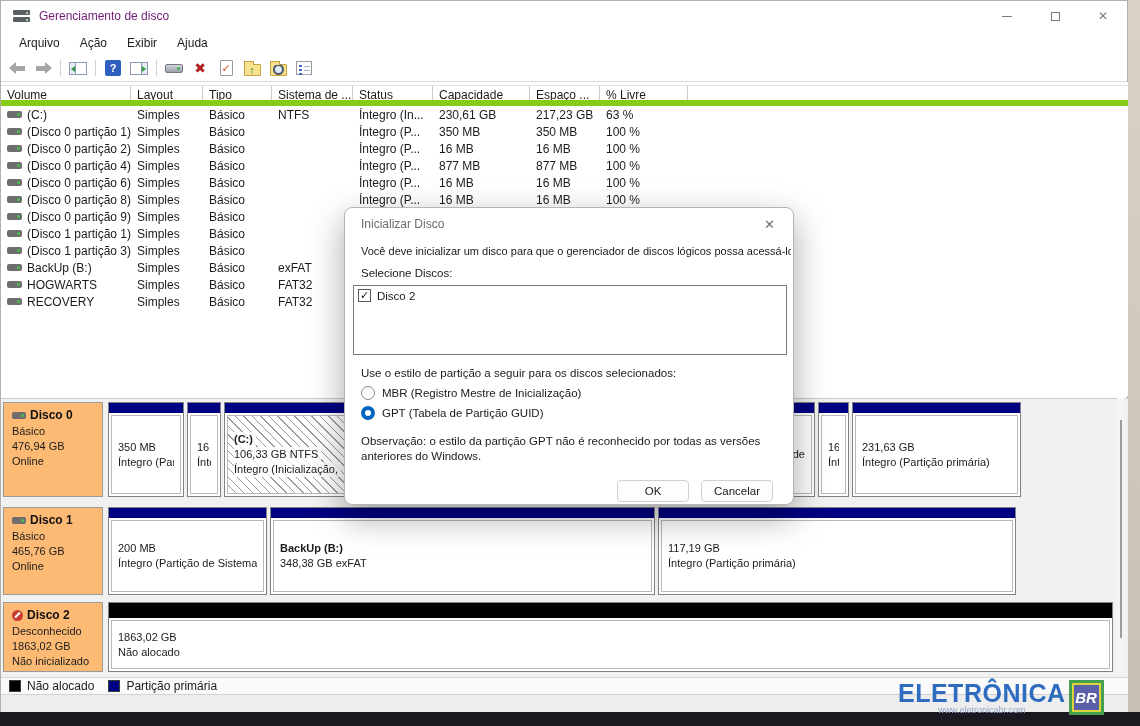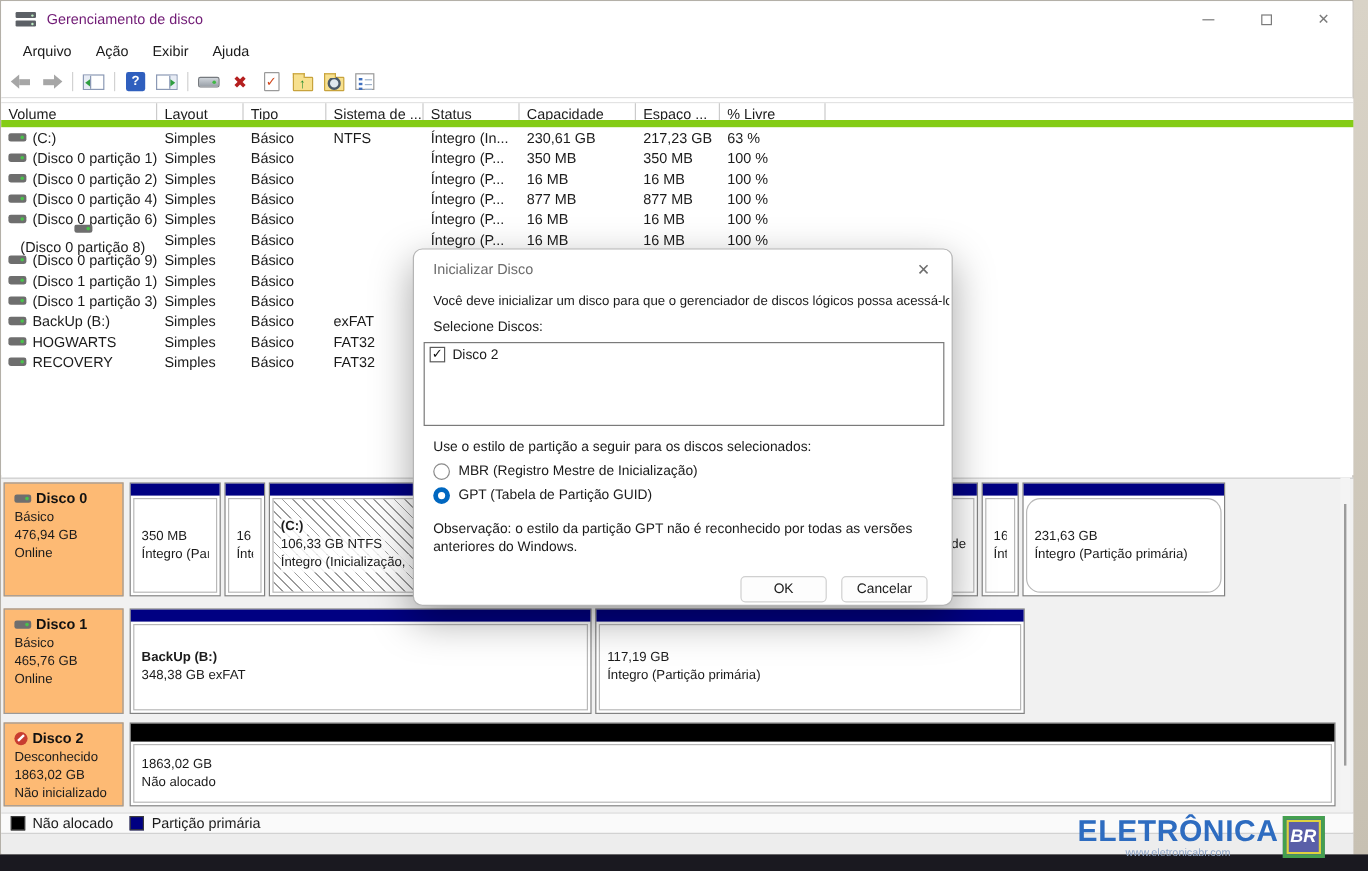--- a/index.html
+++ b/index.html
@@ -268,21 +268,21 @@
             </div>
             <div class="td" style="width: 72px;">Simples</div>
             <div class="td" style="width: 69px;">Básico</div>
             <div class="td" style="width: 81px;"></div>
             <div class="td" style="width: 80px;">Íntegro (P...</div>
             <div class="td" style="width: 97px;">16 MB</div>
             <div class="td" style="width: 70px;">16 MB</div>
             <div class="td" style="width: 88px;">100 %</div>
           </div>
           <div class="trow">
-            <div class="td" style="width: 130px; flex-direction: column;">
+            <div class="td" style="width: 130px;">
               <span class="vol-ico"></span>
               <span>(Disco 0 partição 8)</span>
             </div>
             <div class="td" style="width: 72px;">Simples</div>
             <div class="td" style="width: 69px;">Básico</div>
             <div class="td" style="width: 81px;"></div>
             <div class="td" style="width: 80px;">Íntegro (P...</div>
             <div class="td" style="width: 97px;">16 MB</div>
             <div class="td" style="width: 70px;">16 MB</div>
             <div class="td" style="width: 88px;">100 %</div>
@@ -411,38 +411,45 @@
             </div>
             <div class="part" style="width: 31px;">
               <div class="bar" style="height: 10px; background: rgb(0, 0, 130);"></div>
               <div class="pbody" style="top: 12px;">
                 <span>16 N</span>
                 <span>Ínte</span>
               </div>
             </div>
             <div class="part" style="width: 169px;">
               <div class="bar" style="height: 10px; background: rgb(0, 0, 130);"></div>
-              <div class="pbody" style="top: 12px; border-radius: 12px;">
+              <div class="pbody" style="top: 12px;">
                 <span>231,63 GB</span>
                 <span>Íntegro (Partição primária)</span>
               </div>
             </div>
           </div>
         </div>
         <div class="disk-strip" style="top: 108px; height: 88px; width: 1115px;">
           <div class="disk-label">
             <div class="disk-name-row">
               <span class="drive-glyph"></span>
               <span class="disk-name">Disco 1</span>
             </div>
             <div class="disk-info">Básico</div>
             <div class="disk-info">465,76 GB</div>
             <div class="disk-info">Online</div>
           </div>
           <div class="parts">
+            <div class="part" style="width: 159px;">
+              <div class="bar" style="height: 10px; background: rgb(0, 0, 130);"></div>
+              <div class="pbody" style="top: 12px;">
+                <span>200 MB</span>
+                <span>Íntegro (Partição de Sistema</span>
+              </div>
+            </div>
             <div class="part bold1" style="width: 385px;">
               <div class="bar" style="height: 10px; background: rgb(0, 0, 130);"></div>
               <div class="pbody" style="top: 12px;">
                 <span>BackUp  (B:)</span>
                 <span>348,38 GB exFAT</span>
               </div>
             </div>
             <div class="part" style="width: 358px;">
               <div class="bar" style="height: 10px; background: rgb(0, 0, 130);"></div>
               <div class="pbody" style="top: 12px;">

